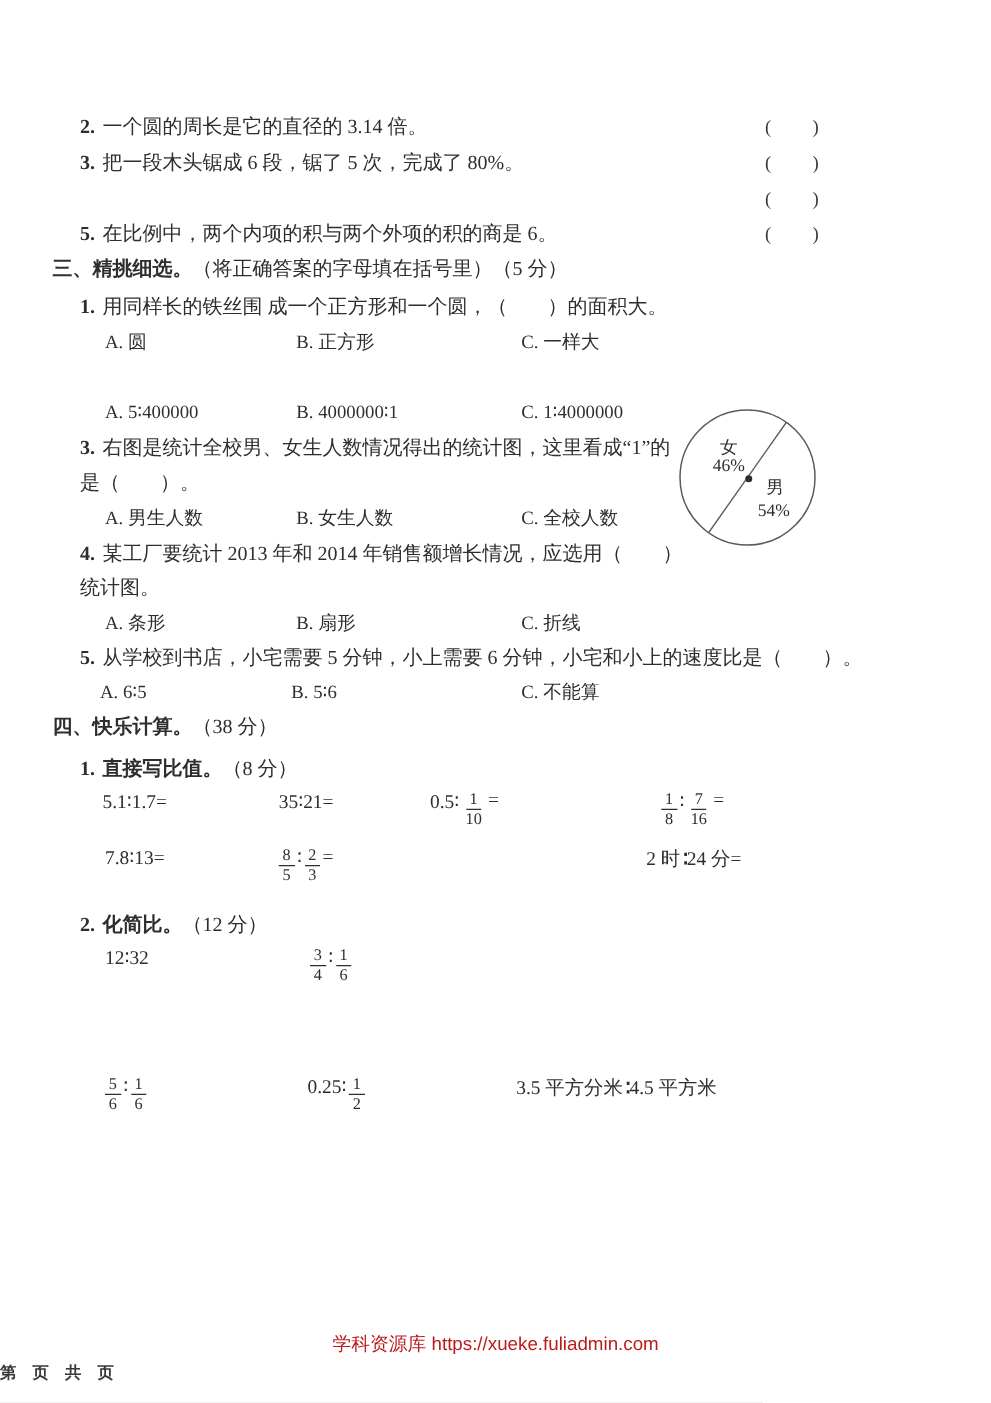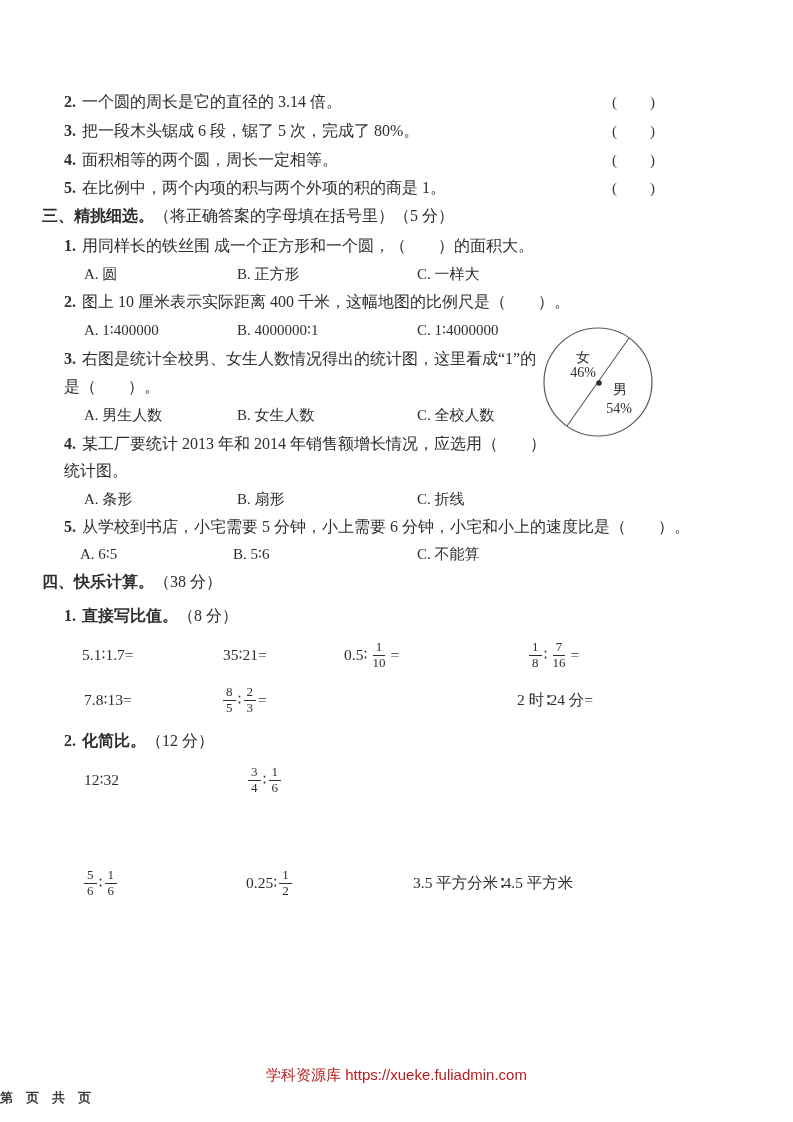--- a/index.html
+++ b/index.html
@@ -15,21 +15,21 @@
   .line{position:absolute;font-size:16px;line-height:20px;white-space:pre;}
   .num{font-weight:700;margin-right:6px;}
   .heading{font-weight:700;margin-top:19px;}
   .note{font-weight:400;}
   .bracket{
     position:absolute;font-size:15px;line-height:20px;white-space:pre;
     letter-spacing:1px;color:#3a3a3a;
   }
   .opt{position:absolute;font-size:15px;line-height:20px;white-space:pre;}
   .expr{
-    position:absolute;height:46px;display:flex;align-items:center;
+    position:absolute;height:46px;display:flex;align-items:flex-start;
     font-size:15.5px;white-space:pre;
   }
   .frac{
     display:inline-flex;flex-direction:column;align-items:center;
     font-size:13px;line-height:1.15;margin:0 2px;
   }
   .frac .fn{padding:0 3px;border-bottom:1px solid #2e2e2e;}
   .frac .fd{padding:0 3px;}
   .pie-svg{position:absolute;left:538px;top:318px;}
   .pie-svg text{font-family:"Liberation Serif","DejaVu Serif",serif;fill:#2e2e2e;}
@@ -47,35 +47,33 @@
 <body>
 
 <div class="page">
 
   <div class="line" style="left:64px;top:92px"><span class="num">2.</span><span>一个圆的周长是它的直径的 3.14 倍。</span></div>
   <div class="bracket" style="left:612px;top:92px">(　　)</div>
 
   <div class="line" style="left:64px;top:121px"><span class="num">3.</span><span>把一段木头锯成 6 段，锯了 5 次，完成了 80%。</span></div>
   <div class="bracket" style="left:612px;top:121px">(　　)</div>
 
-  <div class="line" style="left:64px;top:150px"><span class="num">4.</span><span>面积相等的两个圆，周长一定相等。</span></div>
   <div class="bracket" style="left:612px;top:150px">(　　)</div>
 
-  <div class="line" style="left:64px;top:178px"><span class="num">5.</span><span>在比例中，两个内项的积与两个外项的积的商是 1。</span></div>
+  <div class="line" style="left:64px;top:178px"><span class="num">5.</span><span>在比例中，两个内项的积与两个外项的积的商是 6。</span></div>
   <div class="bracket" style="left:612px;top:178px">(　　)</div>
 
   <div class="line" style="left:42px;top:206px"><span class="heading">三、精挑细选。</span><span class="note">（将正确答案的字母填在括号里）（5 分）</span></div>
 
   <div class="line" style="left:64px;top:236px"><span class="num">1.</span><span>用同样长的铁丝围 成一个正方形和一个圆，（　　）的面积大。</span></div>
   <div class="opt" style="left:84px;top:264px">A. 圆</div>
   <div class="opt" style="left:237px;top:264px">B. 正方形</div>
   <div class="opt" style="left:417px;top:264px">C. 一样大</div>
 
-  <div class="line" style="left:64px;top:292px"><span class="num">2.</span><span>图上 10 厘米表示实际距离 400 千米，这幅地图的比例尺是（　　）。</span></div>
-  <div class="opt" style="left:84px;top:320px">A. 1∶400000</div>
+  <div class="opt" style="left:84px;top:320px">A. 5∶400000</div>
   <div class="opt" style="left:237px;top:320px">B. 4000000∶1</div>
   <div class="opt" style="left:417px;top:320px">C. 1∶4000000</div>
 
   <div class="line" style="left:64px;top:349px"><span class="num">3.</span><span>右图是统计全校男、女生人数情况得出的统计图，这里看成“1”的</span></div>
   <div class="line" style="left:64px;top:377px">是（　　）。</div>
   <div class="opt" style="left:84px;top:405px">A. 男生人数</div>
   <div class="opt" style="left:237px;top:405px">B. 女生人数</div>
   <div class="opt" style="left:417px;top:405px">C. 全校人数</div>
 
   <svg class="pie-svg" width="128" height="130" viewBox="0 0 128 130">

